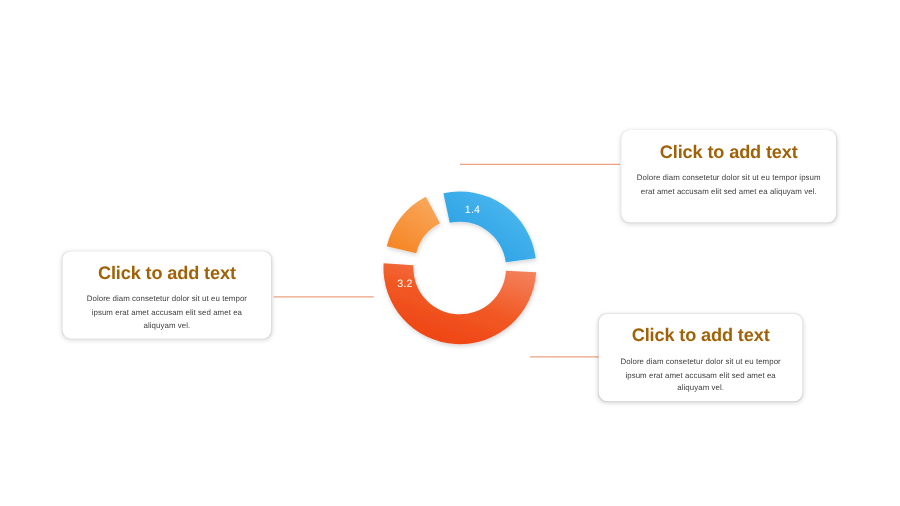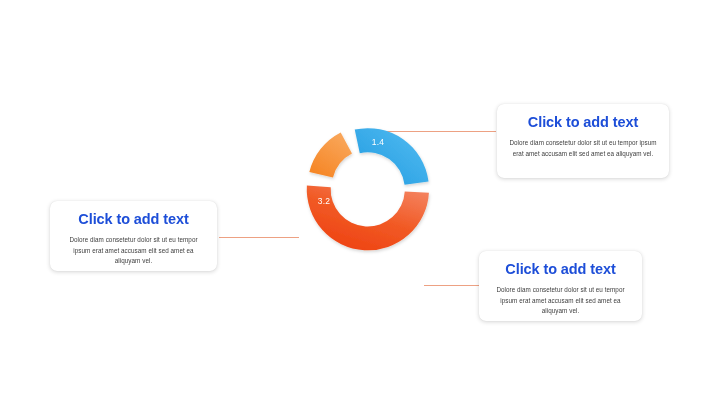--- a/index.html
+++ b/index.html
@@ -17,21 +17,21 @@
     position: relative;
     width: 720px;
     height: 405px;
     background: #ffffff;
   }
 
   
   .donut-wrap {
     position: absolute;
     left: 283px;
-    top: 104px;
+    top: 129px;
     width: 170px;
     height: 170px;
   }
   .donut-svg {
     display: block;
     width: 170px;
     height: 170px;
     overflow: visible;
   }
   .seg-label {
@@ -60,21 +60,21 @@
     border-radius: 7px;
     box-shadow: 0 1px 4px rgba(0,0,0,0.17), 0 0 1px rgba(0,0,0,0.10);
     box-sizing: border-box;
     padding: 10px 12px 12px 12px;
     text-align: center;
   }
   .card-title {
     font-family: "Liberation Sans", sans-serif;
     font-size: 14.5px;
     font-weight: bold;
-    color: #1d4ed8;
+    color: #a16207;
     line-height: 1.2;
     margin: 0 0 7px 0;
     letter-spacing: -0.1px;
   }
   .card-body {
     font-family: "Liberation Sans", sans-serif;
     font-size: 6.3px;
     color: #3d3d3d;
     line-height: 1.65;
     margin: 0;

